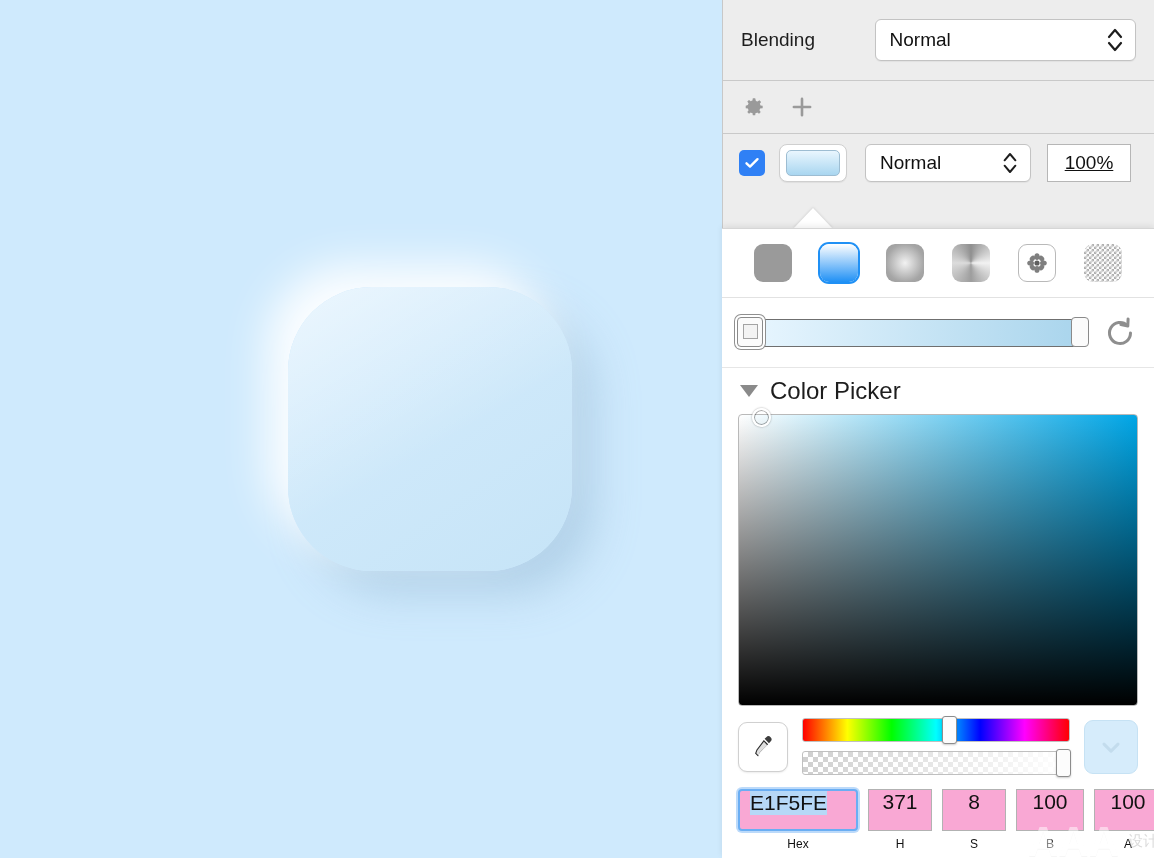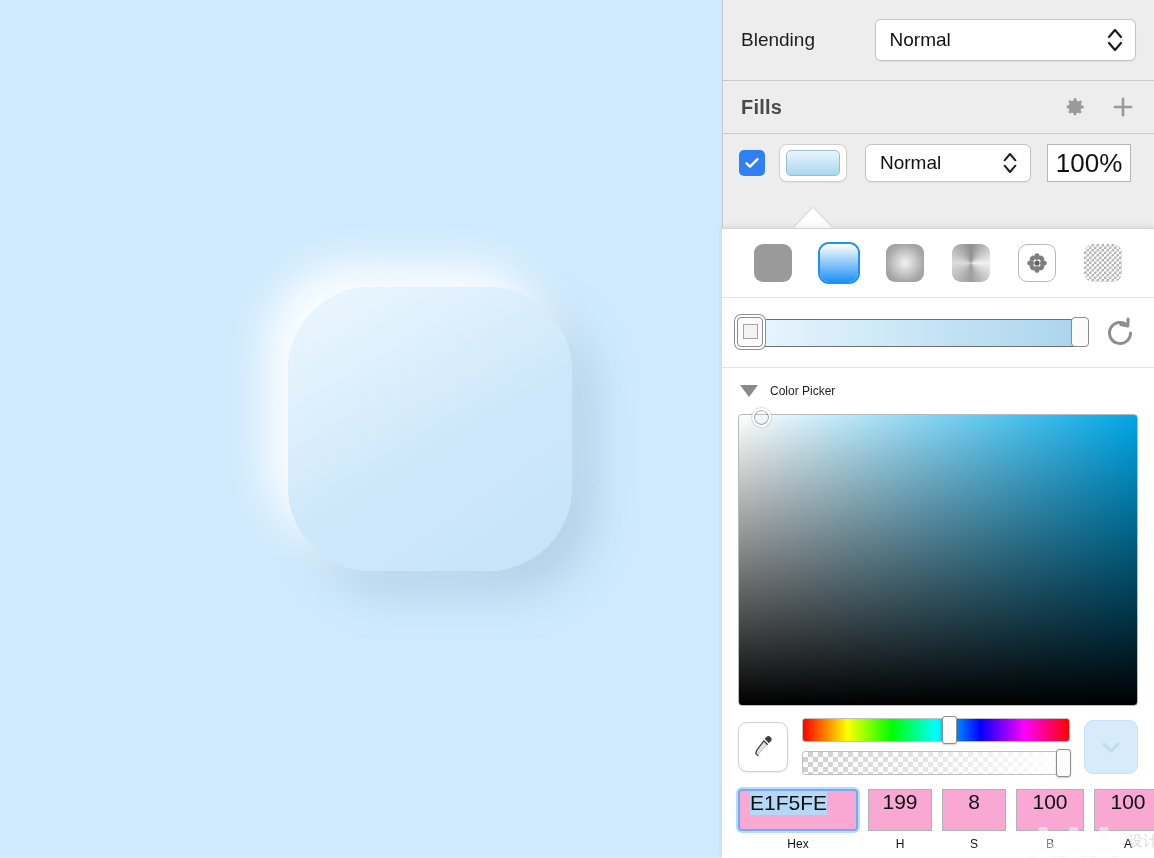--- a/index.html
+++ b/index.html
@@ -84,21 +84,21 @@
     width:54px;height:26px;border-radius:5px;
     background:linear-gradient(180deg,#e9f6fe 0%,#a9d6f0 100%);
     border:1px solid #9dbdd2;box-sizing:border-box;
   }
   .sel-fillblend{margin-left:18px;width:166px;height:38px;}
   .sel-fillblend .val{font-size:19px;}
   .opacity-field{
     margin-left:16px;width:84px;height:38px;background:#fff;border:1px solid #b6b6b6;
     display:flex;align-items:center;justify-content:center;box-sizing:border-box;
   }
-  .opacity-field span{font-size:26px;color:#111;}
+  .opacity-field span{font-size:19px;color:#111;text-decoration:underline;}
 
   .caption-row{
     position:absolute;left:0;top:56px;width:432px;height:26px;
     font-size:17px;color:#333;
   }
 
   
   .popover{
     position:absolute;left:722px;top:228px;width:432px;height:630px;
     background:#fff;border-top:1px solid #d6d6d6;box-sizing:border-box;
@@ -145,21 +145,21 @@
   }
   .stop.sel{box-shadow:0 0 0 2px #ffffff, 0 0 0 3px #8f8f8f;}
   .stop .inner{width:13px;height:13px;border:1px solid #a3a3a3;background:#f3f3f3;}
   .stop-left{left:-2px;}
   .stop-right{right:-2px;width:18px;}
 
   .picker-head{
     height:46px;display:flex;align-items:center;gap:12px;padding:0 18px;box-sizing:border-box;
   }
   .tri{width:0;height:0;border-left:9px solid transparent;border-right:9px solid transparent;border-top:12px solid #8a8a8a;}
-  .picker-head .ttl{font-size:12px;color:#1d1d1d;}
+  .picker-head .ttl{font-size:24px;color:#1d1d1d;}
 
   .sb-area{
     position:relative;margin:0 16px;height:292px;border-radius:4px;
     background:
       linear-gradient(to top,#000 0%,rgba(0,0,0,0) 100%),
       linear-gradient(to right,#fff 0%,#00a6e6 100%);
     border:1px solid #b9b9b9;box-sizing:border-box;
   }
   .sb-cursor{
     position:absolute;left:40px;top:-1px;width:15px;height:15px;border-radius:50%;
@@ -245,21 +245,20 @@
             <path d="M4 12 L10 5 L16 12" fill="none" stroke="#1d1d1d" stroke-width="2.2" stroke-linecap="round" stroke-linejoin="round"></path>
             <path d="M4 18 L10 25 L16 18" fill="none" stroke="#1d1d1d" stroke-width="2.2" stroke-linecap="round" stroke-linejoin="round"></path>
           </svg>
         </div>
       </div>
     </div>
 
     <div class="hairline"></div>
 
     <div class="section-head">
-      <div class="section-title">Fills</div>
       <div class="head-icons">
         <svg width="26" height="26" viewBox="0 0 24 24">
           <path fill="#9a9a9a" d="M12 8.5a3.5 3.5 0 100 7 3.5 3.5 0 000-7zm0 5.2a1.7 1.7 0 110-3.4 1.7 1.7 0 010 3.4z"></path>
           <path fill="#9a9a9a" d="M20 13.1v-2.2l-2-.35a6.4 6.4 0 00-.63-1.52l1.17-1.66-1.56-1.56-1.66 1.17a6.4 6.4 0 00-1.52-.63L13.1 4h-2.2l-.35 2a6.4 6.4 0 00-1.52.63L7.37 5.46 5.81 7.02l1.17 1.66a6.4 6.4 0 00-.63 1.52L4.35 10.9v2.2l2 .35c.15.54.36 1.05.63 1.52l-1.17 1.66 1.56 1.56 1.66-1.17c.47.27.98.48 1.52.63l.35 2h2.2l.35-2c.54-.15 1.05-.36 1.52-.63l1.66 1.17 1.56-1.56-1.17-1.66c.27-.47.48-.98.63-1.52l2-.35z"></path>
         </svg>
         <svg width="26" height="26" viewBox="0 0 24 24">
           <path d="M12 4.5 V19.5 M4.5 12 H19.5" stroke="#9a9a9a" stroke-width="2.4" stroke-linecap="round"></path>
         </svg>
       </div>
     </div>
@@ -371,21 +370,21 @@
 
     <div class="fields-row">
       <div class="fgroup">
         <div class="fbox hex">
           <span>E1F5FE</span>
         </div>
         <div class="flab">Hex</div>
       </div>
       <div class="fgroup">
         <div class="fbox n">
-          <span>199</span>
+          <span>371</span>
         </div>
         <div class="flab">H</div>
       </div>
       <div class="fgroup">
         <div class="fbox n">
           <span>8</span>
         </div>
         <div class="flab">S</div>
       </div>
       <div class="fgroup">

